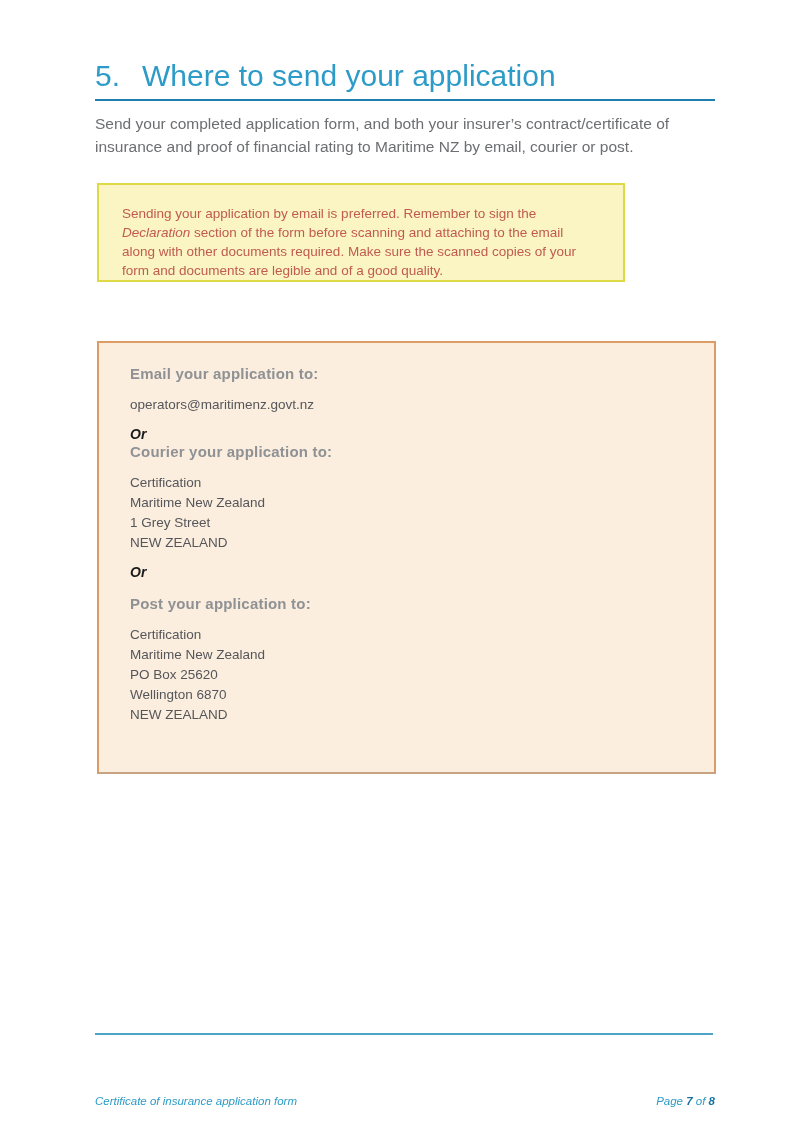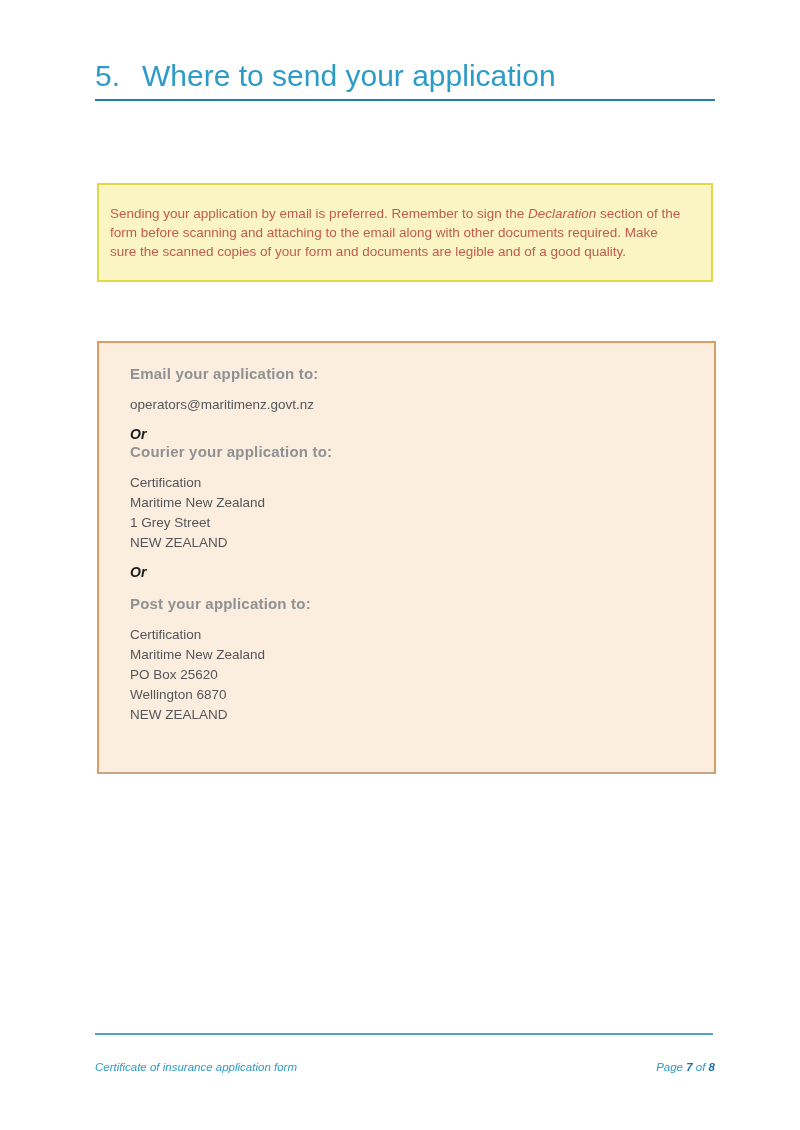--- a/index.html
+++ b/index.html
@@ -40,25 +40,25 @@
     width: 620px;
     font-size: 15.5px;
     line-height: 22.5px;
     color: #6D6E71;
   }
 
   
   .note-box {
     position: absolute;
     top: 183px; left: 97px;
-    width: 616px;
+    width: 528px;
     height: 99px;
     background: #FAF5C3;
     border: 2px solid #DFD945;
-    padding: 19px 28px 0 11px;
+    padding: 19px 28px 0 23px;
     font-size: 13.5px;
     line-height: 19px;
     color: #C15B50;
   }
   .note-box .it { font-style: italic; }
 
   
   .contact-box {
     position: absolute;
     top: 341px; left: 97px;
@@ -112,33 +112,34 @@
     position: absolute;
     top: 1061px; left: 95px;
     width: 620px;
     display: flex;
     justify-content: space-between;
     align-items: baseline;
     font-size: 11.5px;
     color: #2E9BC7;
     font-style: italic;
   }
-  .footer .page-num { color: #2E9BC7; }
+  .footer .page-num { color: #2E9BC7; margin-top: 34px; }
   .footer .page-num b { color: #17709F; font-weight: 700; }
 </style>
 </head>
 <body>
 
 <div class="page">
 
   <h1 class="section-heading">
     <span class="num">5.</span>
     <span>Where to send your application</span>
   </h1>
 
+  <p class="intro">Send your completed application form, and both your insurer’s contract/certificate of insurance and proof of financial rating to Maritime NZ by email, courier or post.</p>
 
   <div class="note-box">
     <span>Sending your application by email is preferred. Remember to sign the </span><span class="it">Declaration</span><span> section of the form before scanning and attaching to the email along with other documents required. Make sure the scanned copies of your form and documents are legible and of a good quality.</span>
   </div>
 
   <div class="contact-box">
     <div class="box-heading">Email your application to:</div>
     <div class="email-line">operators@maritimenz.govt.nz</div>
     <div class="or-sep">Or</div>
 

